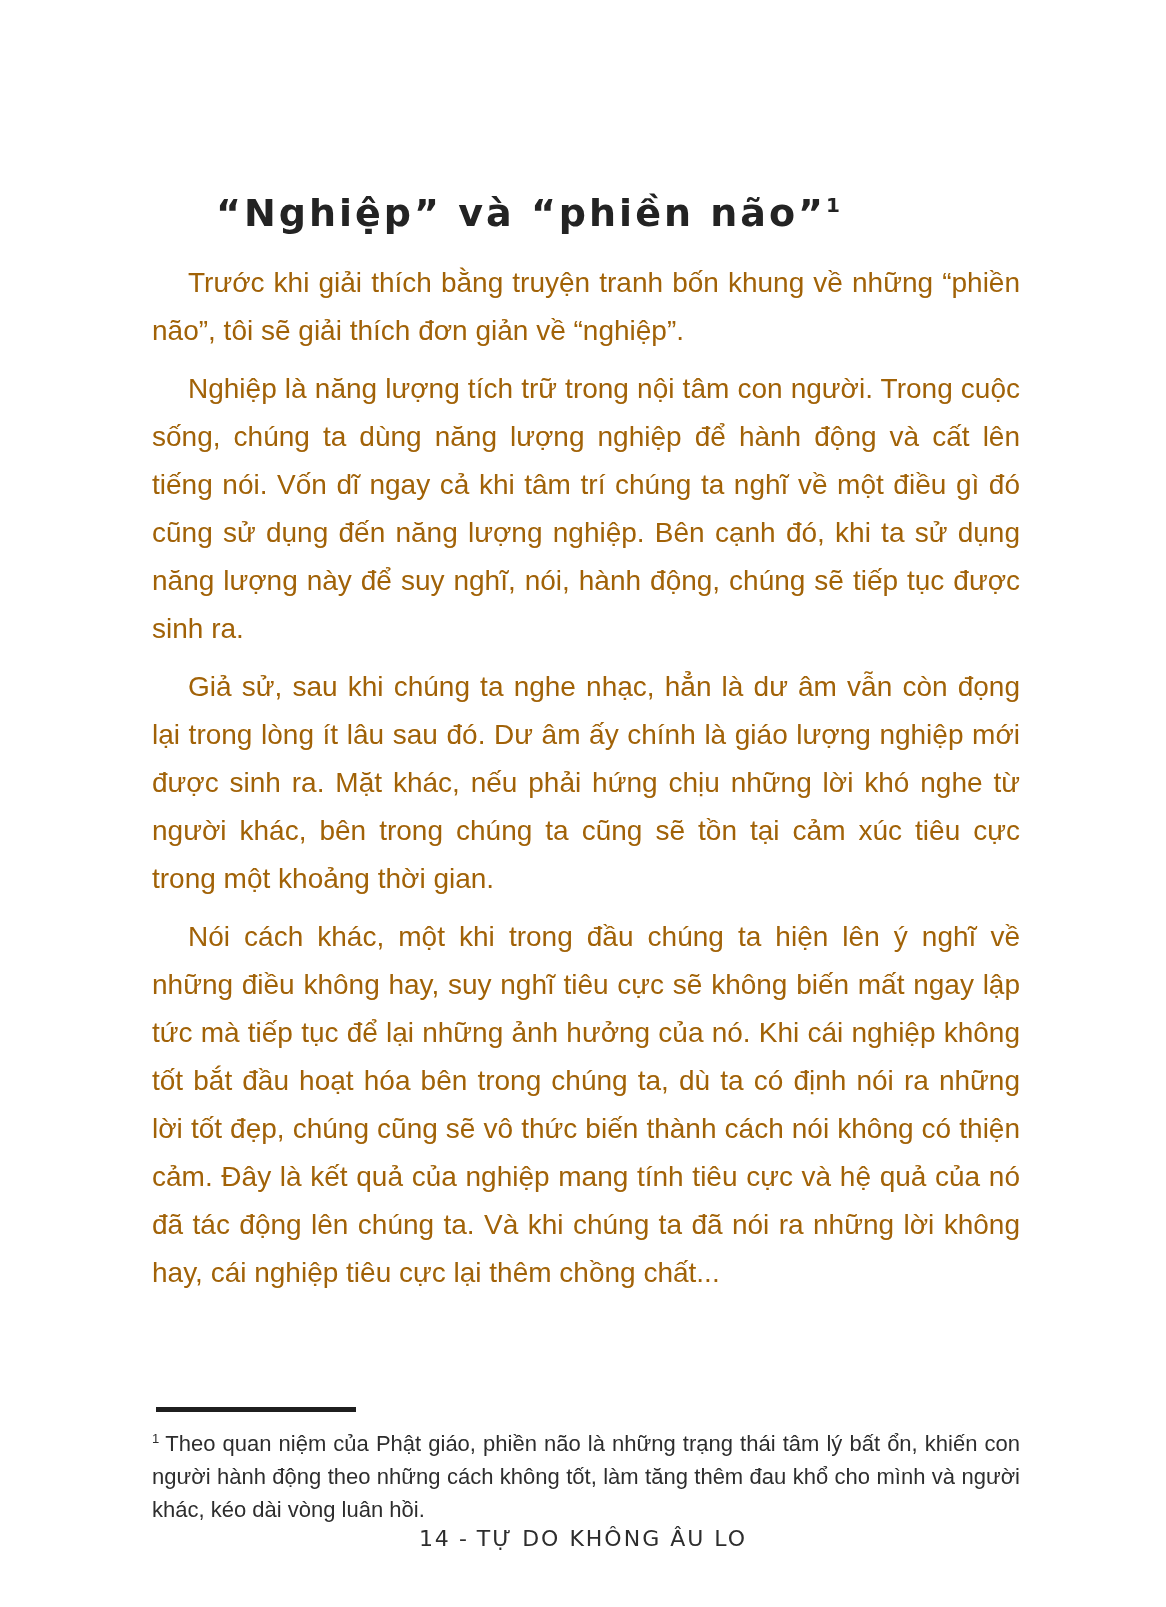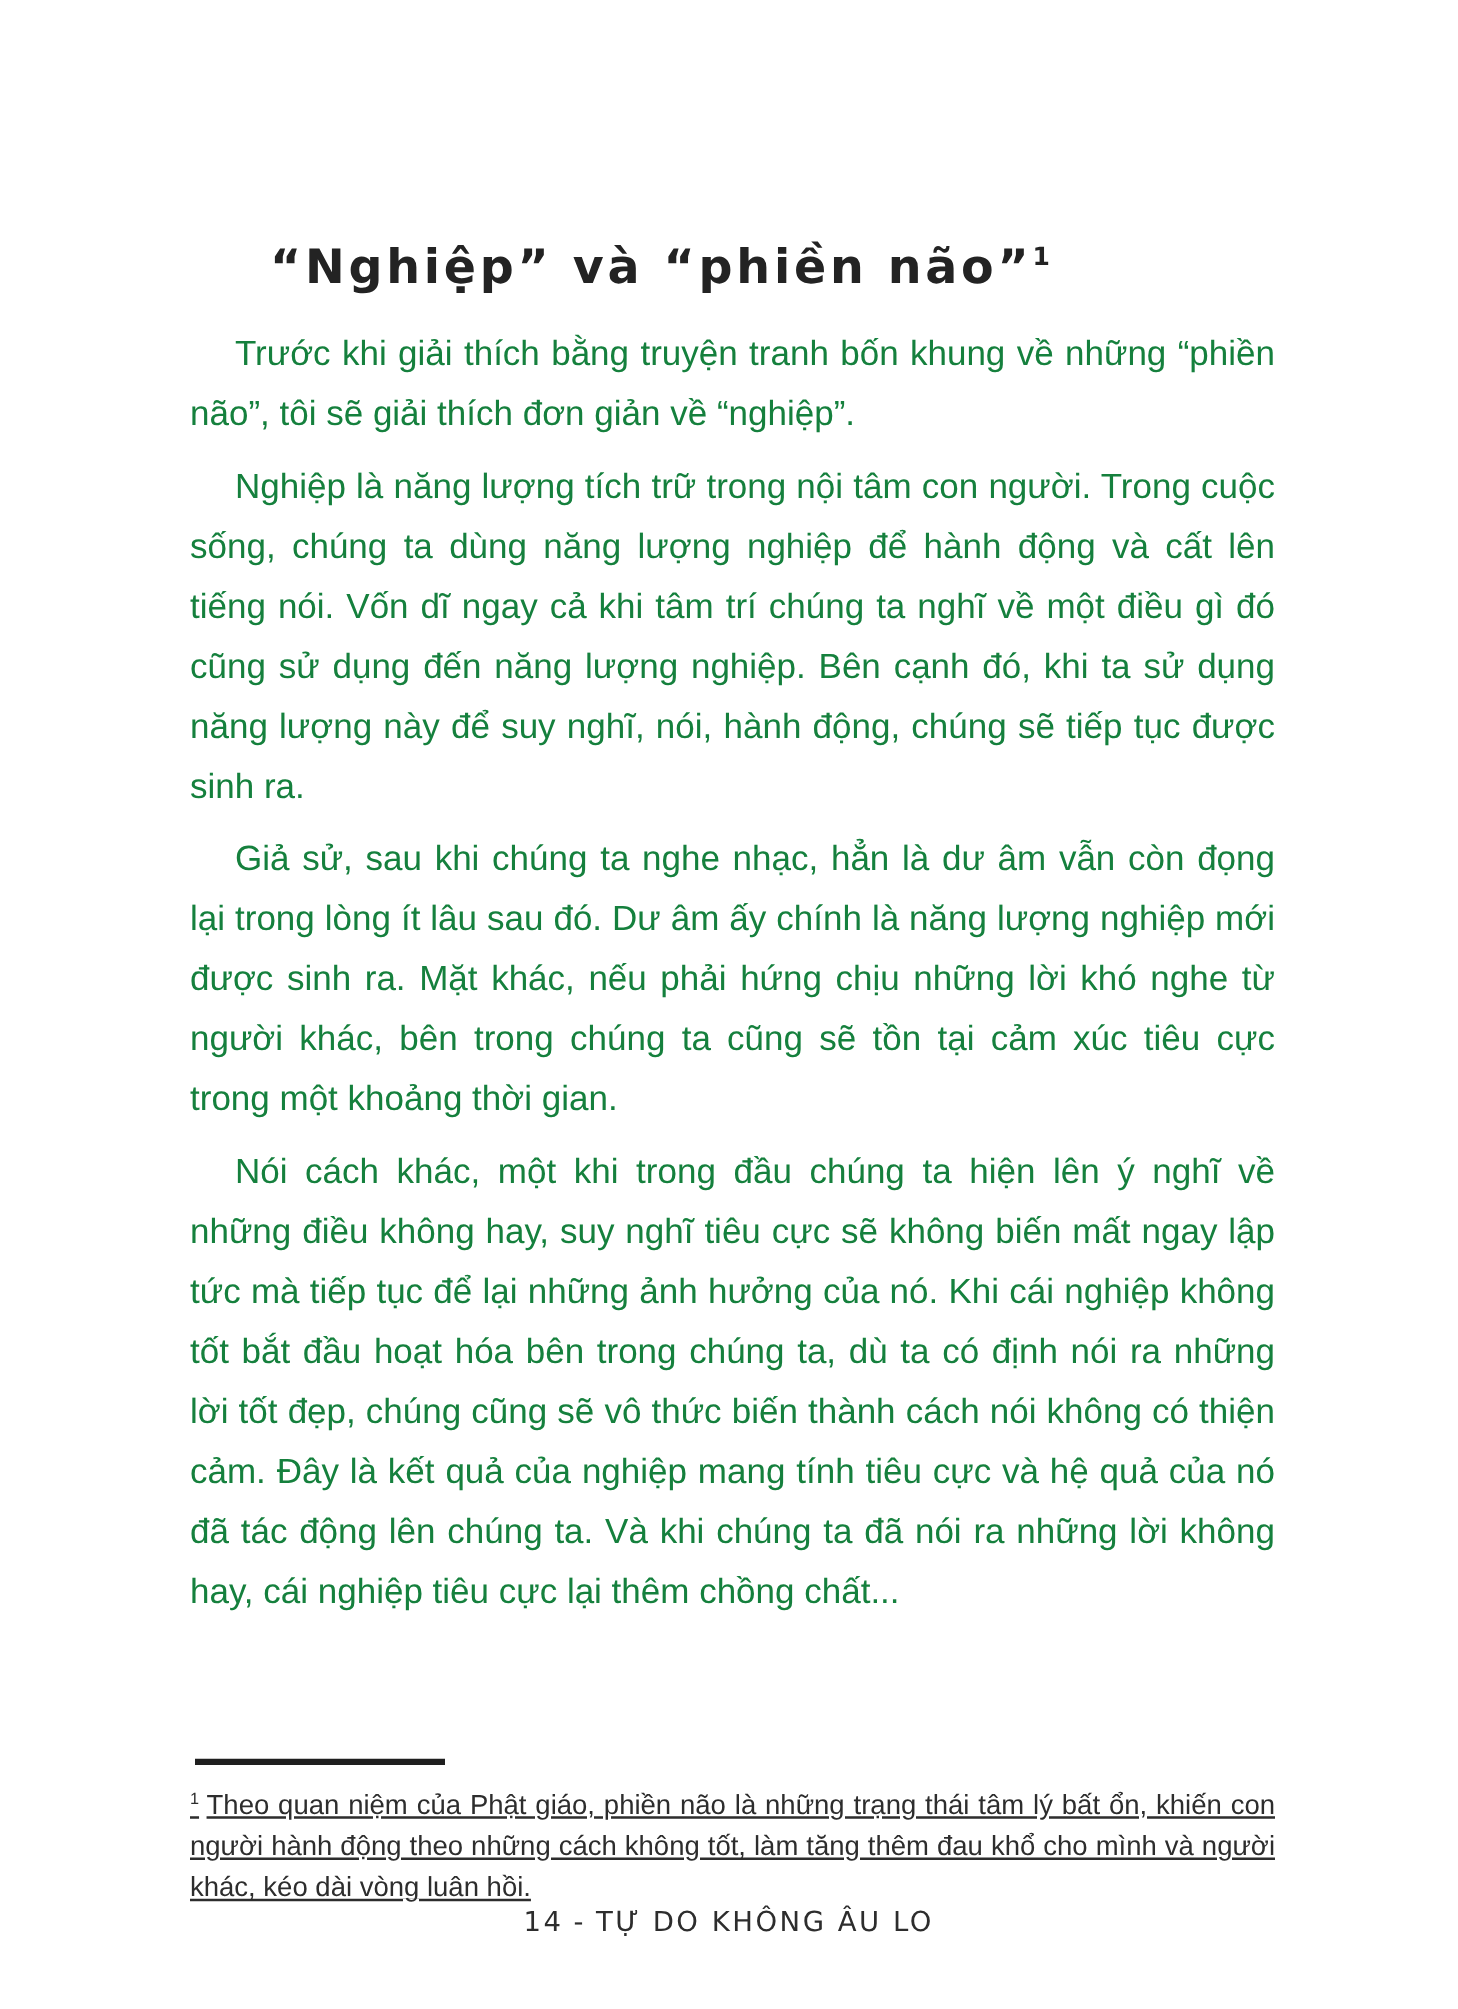--- a/index.html
+++ b/index.html
@@ -33,36 +33,35 @@
     letter-spacing: 0;
     font-weight: 600;
     vertical-align: super;
   }
   p.para {
     font-size: 28px;
     line-height: 48px;
     text-align: justify;
     text-indent: 36px;
     margin: 0 0 10px 0;
-    color: #15803d;
+    color: #a16207;
   }
   .footnote-block { margin-top: 110px; }
   .footnote-divider {
     width: 200px;
     height: 5px;
     background: #1f1f1f;
     margin: 0 0 10px 4px;
   }
   .footnote-text {
     font-size: 22px;
     line-height: 33px;
     text-align: justify;
     margin: 0;
     color: #2d2d2d;
-    text-decoration: underline;
   }
   .footnote-text sup {
     font-size: 13px;
     vertical-align: super;
     margin-right: 6px;
   }
   .footer {
     position: absolute;
     top: 1478px;
     left: 0;
@@ -79,21 +78,21 @@
 </head>
 <body>
 
 <div class="page">
   <div class="content">
 
     <h1 class="title"><span>“Nghiệp” và “phiền não”</span><sup>1</sup></h1>
 
     <p class="para">Trước khi giải thích bằng truyện tranh bốn khung về những “phiền não”, tôi sẽ giải thích đơn giản về “nghiệp”.</p>
     <p class="para">Nghiệp là năng lượng tích trữ trong nội tâm con người. Trong cuộc sống, chúng ta dùng năng lượng nghiệp để hành động và cất lên tiếng nói. Vốn dĩ ngay cả khi tâm trí chúng ta nghĩ về một điều gì đó cũng sử dụng đến năng lượng nghiệp. Bên cạnh đó, khi ta sử dụng năng lượng này để suy nghĩ, nói, hành động, chúng sẽ tiếp tục được sinh ra.</p>
-    <p class="para">Giả sử, sau khi chúng ta nghe nhạc, hẳn là dư âm vẫn còn đọng lại trong lòng ít lâu sau đó. Dư âm ấy chính là năng lượng nghiệp mới được sinh ra. Mặt khác, nếu phải hứng chịu những lời khó nghe từ người khác, bên trong chúng ta cũng sẽ tồn tại cảm xúc tiêu cực trong một khoảng thời gian.</p>
+    <p class="para">Giả sử, sau khi chúng ta nghe nhạc, hẳn là dư âm vẫn còn đọng lại trong lòng ít lâu sau đó. Dư âm ấy chính là giáo lượng nghiệp mới được sinh ra. Mặt khác, nếu phải hứng chịu những lời khó nghe từ người khác, bên trong chúng ta cũng sẽ tồn tại cảm xúc tiêu cực trong một khoảng thời gian.</p>
     <p class="para">Nói cách khác, một khi trong đầu chúng ta hiện lên ý nghĩ về những điều không hay, suy nghĩ tiêu cực sẽ không biến mất ngay lập tức mà tiếp tục để lại những ảnh hưởng của nó. Khi cái nghiệp không tốt bắt đầu hoạt hóa bên trong chúng ta, dù ta có định nói ra những lời tốt đẹp, chúng cũng sẽ vô thức biến thành cách nói không có thiện cảm. Đây là kết quả của nghiệp mang tính tiêu cực và hệ quả của nó đã tác động lên chúng ta. Và khi chúng ta đã nói ra những lời không hay, cái nghiệp tiêu cực lại thêm chồng chất...</p>
 
     <div class="footnote-block">
       <div class="footnote-divider"></div>
       <p class="footnote-text"><sup>1</sup><span>Theo quan niệm của Phật giáo, phiền não là những trạng thái tâm lý bất ổn, khiến con người hành động theo những cách không tốt, làm tăng thêm đau khổ cho mình và người khác, kéo dài vòng luân hồi.</span></p>
     </div>
 
   </div>
 
   <div class="footer">

